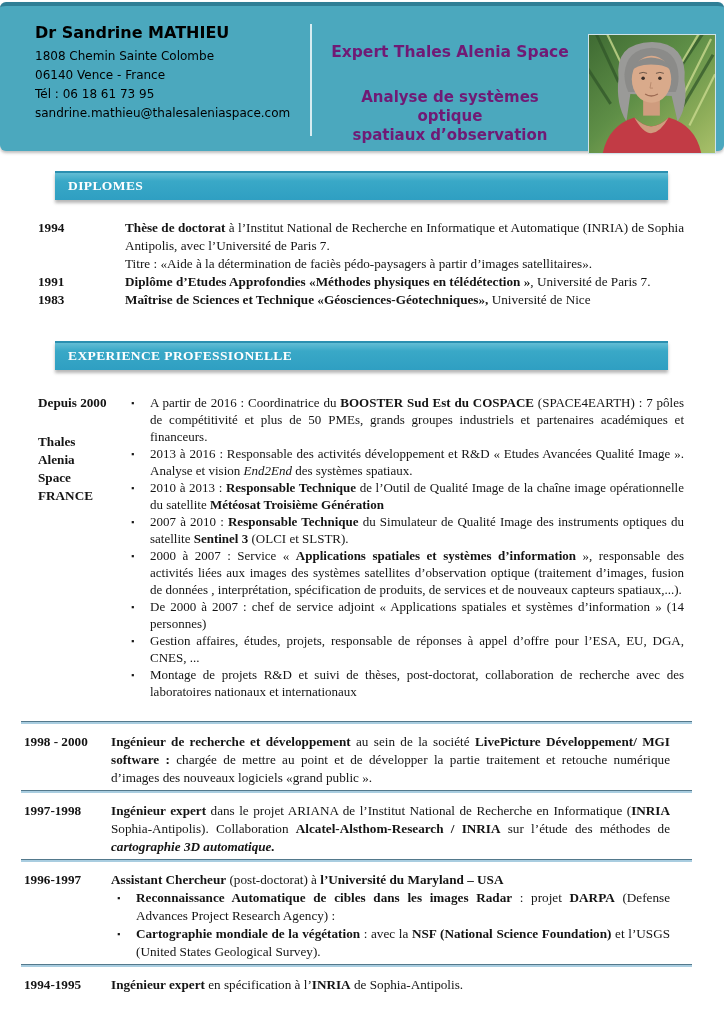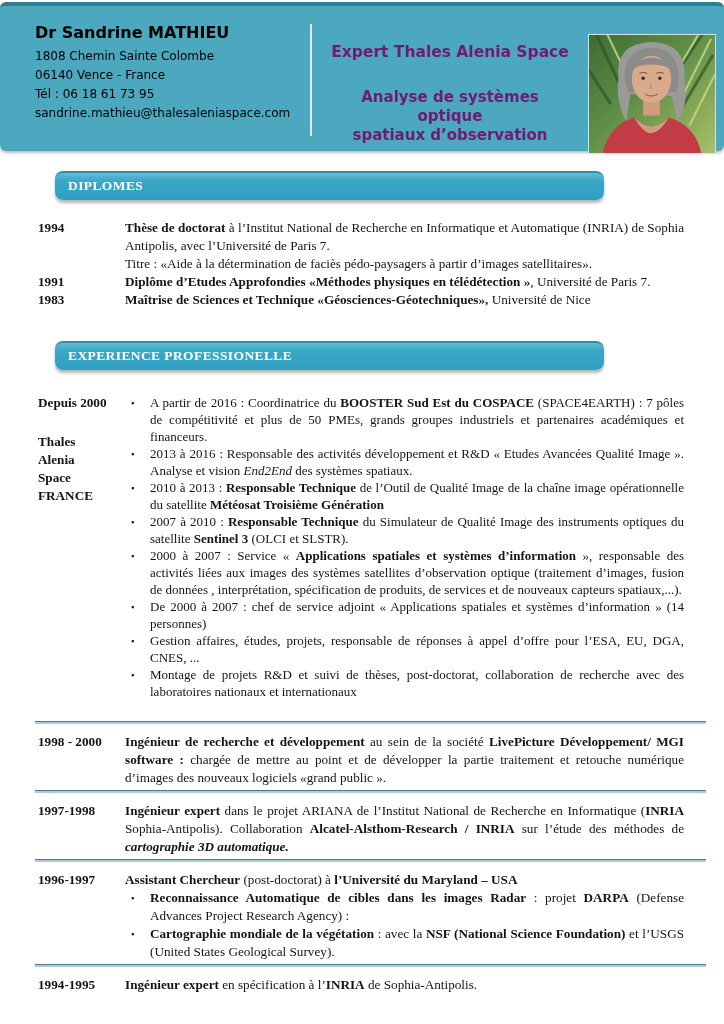--- a/index.html
+++ b/index.html
@@ -17,21 +17,21 @@
   .vdiv{position:absolute;left:310px;top:18px;width:2px;height:112px;background:rgba(240,248,250,.85);}
   .header-right{position:absolute;left:322px;top:24px;width:256px;color:#701a75;text-align:center;
                 font-family:"DejaVu Sans",sans-serif;font-weight:bold;margin-top:12px;}
   .hr-title{font-size:15.5px;line-height:20px;margin-bottom:26px;}
   .hr-sub{font-size:15px;line-height:19px;}
   .photo{position:absolute;left:588px;top:28px;width:128px;height:120px;border:1px solid #cfe3ea;
          box-sizing:border-box;}
   .photo svg{display:block;width:100%;height:100%;}
 
   
-  .bar{position:absolute;left:55px;width:549px;height:29px;border-radius:8px;box-sizing:border-box;
+  .bar{position:absolute;left:55px;width:613px;height:29px;border-radius:0;box-sizing:border-box;
        background:linear-gradient(180deg,#63BCD4 0%,#39A8C7 30%,#2F9FC2 100%);
        border-top:2px solid #2B8FB0;
        box-shadow:0 3px 3px rgba(95,95,95,.45);
        color:#ffffff;font-weight:bold;font-size:13.5px;line-height:26px;
        padding-left:13px;letter-spacing:.4px;}
   .bar-diplomes{top:171px;}
   .bar-exp{top:341px;}
 
   
   .rows{position:absolute;left:38px;width:646px;}
@@ -43,21 +43,21 @@
   p.para{margin:0;}
   .b{font-weight:bold}.i{font-style:italic}
 
   .org{margin-top:21px;line-height:18px;font-weight:bold;font-size:13.2px;}
 
   ul.blist{margin:0;padding:0;list-style:none;}
   .blist li{position:relative;padding-left:25px;text-align:justify;font-size:13px;line-height:17px;}
   .blist .bsq{position:absolute;left:6px;top:1px;font-size:9px;line-height:17px;}
   ul.blist-sub li{line-height:18px;font-size:13.2px;font-weight:normal;}
 
-  .entries{position:absolute;left:35px;top:719px;width:671px;}
+  .entries{position:absolute;left:21px;top:719px;width:671px;}
   .entries .row{padding-left:3px;margin-bottom:3px;box-sizing:border-box;}
   .rule{height:3px;border:none;margin:2px 0 9px 0;
         background:linear-gradient(180deg,#54798C 0%,#54798C 45%,#A9CDE0 45%,#A9CDE0 100%);}
 </style>
 </head>
 <body>
 
 <div class="page">
 
   <div class="header">

